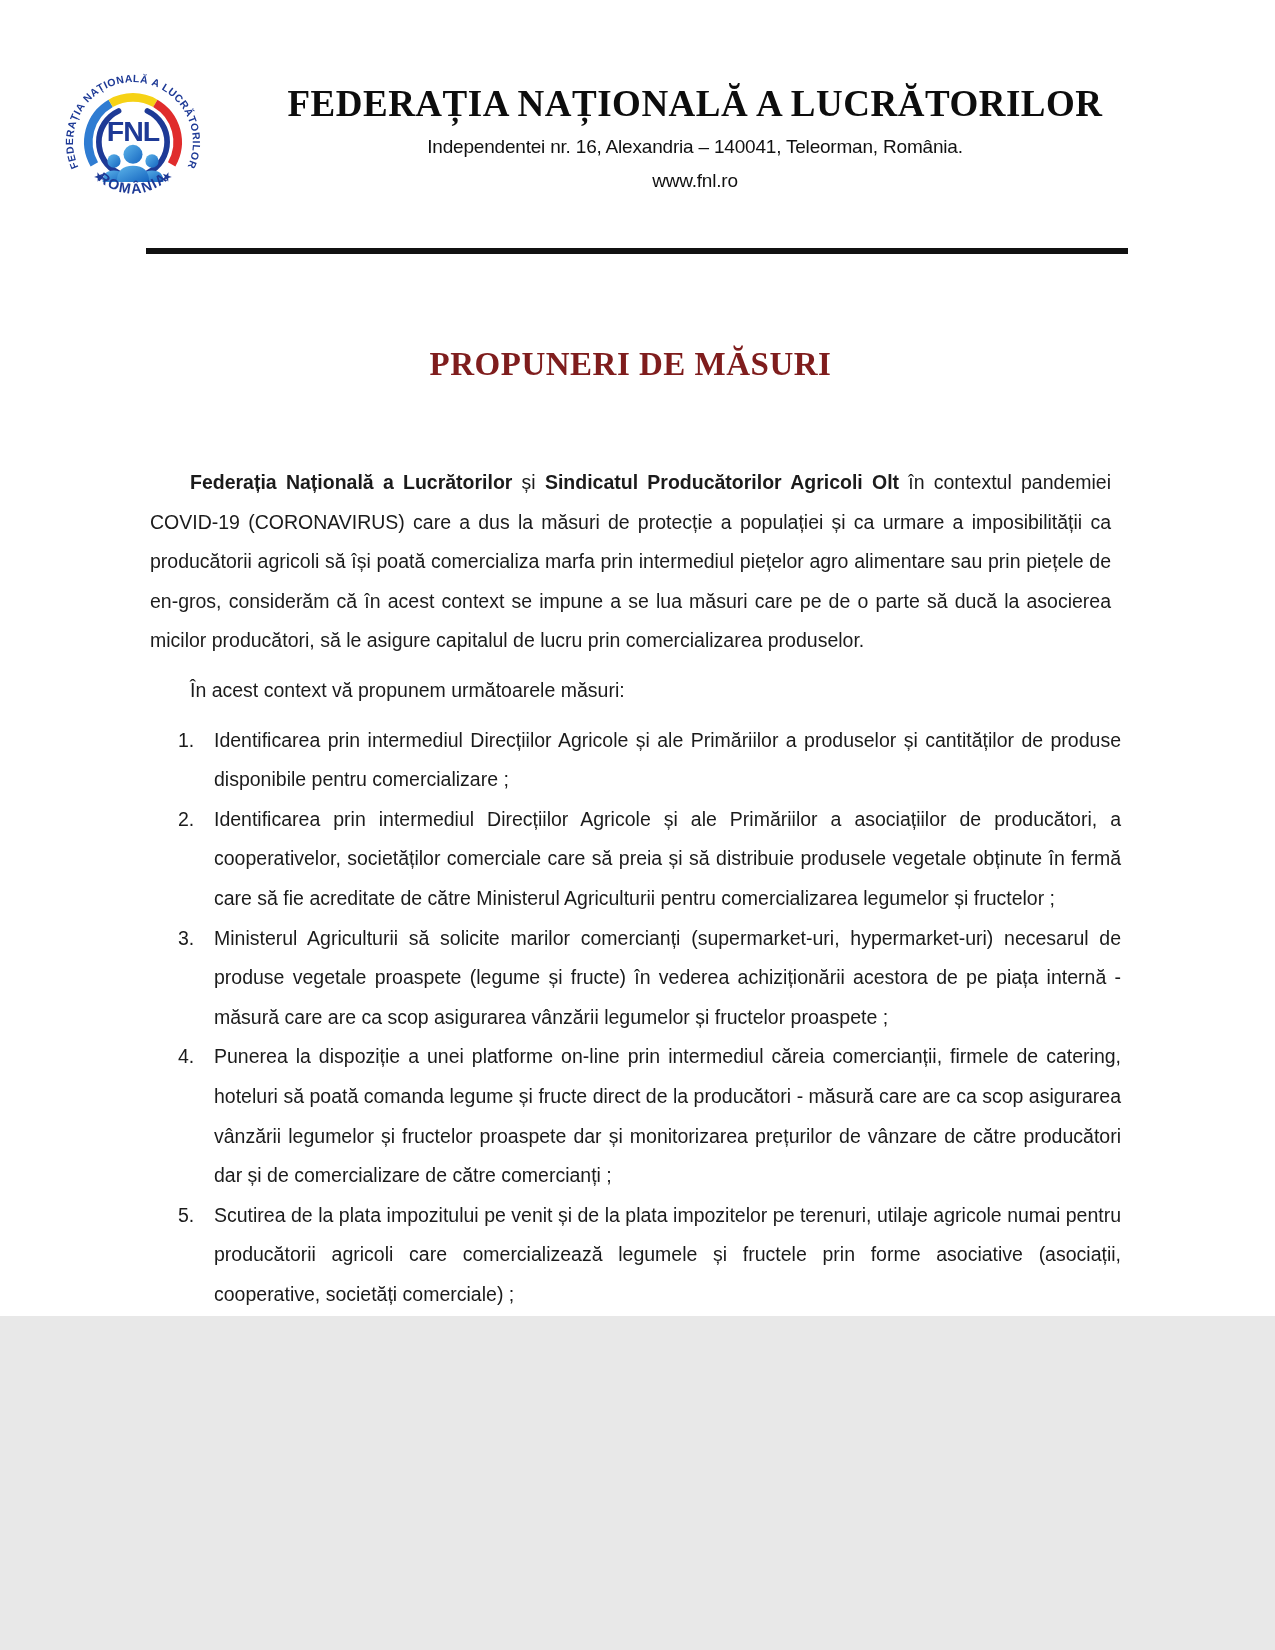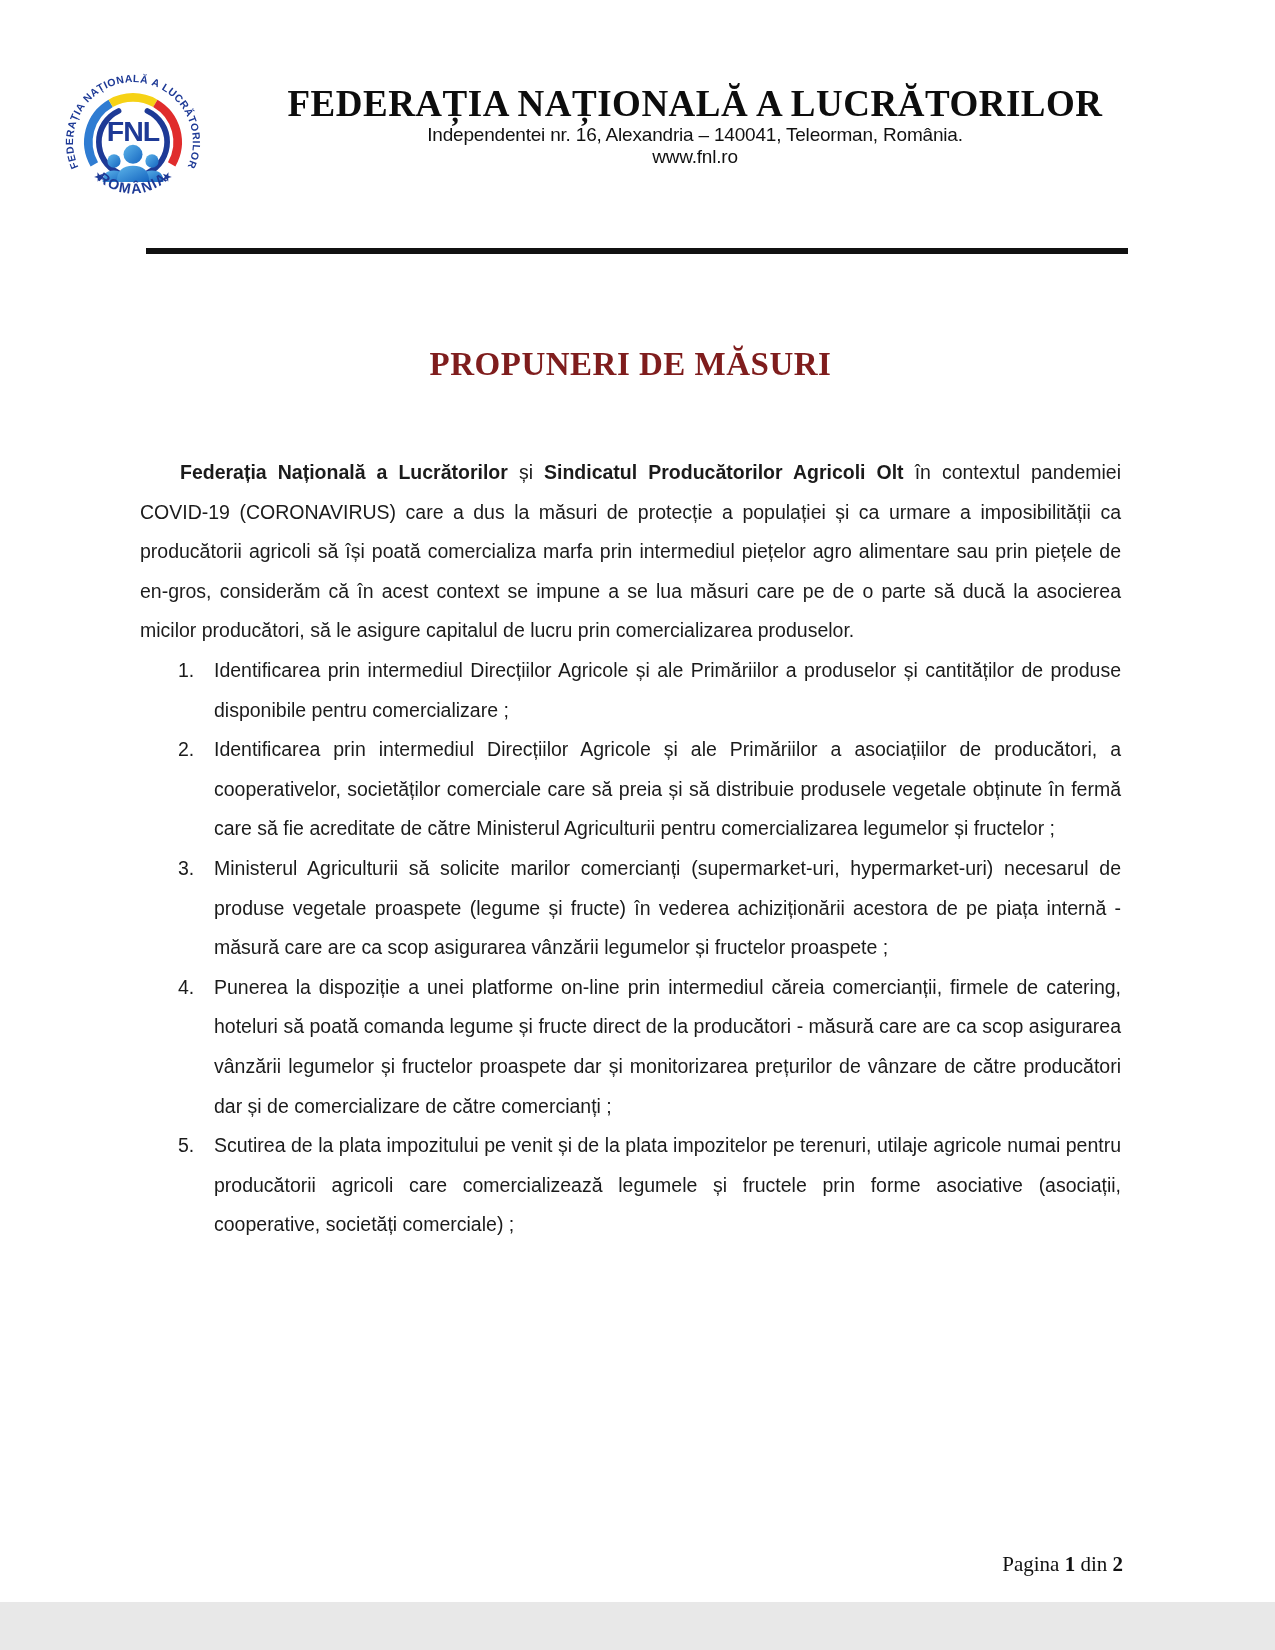--- a/index.html
+++ b/index.html
@@ -1,57 +1,57 @@
 <!DOCTYPE html>
 <html lang="ro"><head>
 <meta charset="utf-8">
 <style>
   html,body{margin:0;padding:0;background:#e8e8e8;}
   .page{
     position:relative;
-    width:1275px;height:1602px;
+    width:1275px;height:1316px;
     margin:0 auto;
     background:#ffffff;
     overflow:hidden;
     font-family:"Liberation Sans", sans-serif;
     color:#1b1b1b;
   }
 
   
   .logo{position:absolute;left:57px;top:66px;}
   .header-text{
     position:absolute;left:120px;top:84px;width:1150px;
     text-align:center;
   }
   .org-name{
     font-family:"Liberation Serif", serif;
     font-weight:bold;font-size:37px;line-height:40px;
     letter-spacing:.5px;color:#0d0d0d;white-space:nowrap;
   }
   .contact{
-    font-size:19px;line-height:22px;letter-spacing:-.2px;color:#111;
+    font-size:19px;line-height:22px;letter-spacing:-.2px;color:#111;margin-top:12px;
   }
   .contact a{color:#2b63c6;text-decoration:underline;}
   .rule{
     position:absolute;left:146px;top:248px;width:982px;height:6px;
     background:#111;
   }
 
   
   .doc-title{
     position:absolute;left:140px;top:346px;width:981px;
     text-align:center;
     font-family:"Liberation Serif", serif;
     font-weight:bold;font-size:33px;letter-spacing:.5px;color:#7f1d1d;
   }
   .body-col{
     position:absolute;left:140px;top:453px;width:981px;
     font-size:19.5px;line-height:39.6px;text-align:justify;
   }
-  .body-col p{margin:0;text-indent:40px;}
+  .body-col p{margin:10px;text-indent:40px;}
   .num-list{margin:0;padding:0;list-style:none;}
   .num-item{display:flex;padding-left:38px;margin:0;}
   .num-item .num{flex:0 0 36px;text-align:left;}
   .num-item .itext{flex:1;text-align:justify;}
   .b{font-weight:bold;}
 
   
   .footer{
     position:absolute;top:1552px;right:152px;
     font-family:"Liberation Serif", serif;
@@ -114,20 +114,21 @@
   </div>
 
   <div class="rule"></div>
 
   <div class="doc-title">PROPUNERI DE MĂSURI</div>
 
   <div class="body-col">
 
     <p><span class="b">Federația Națională a Lucrătorilor</span><span> și </span><span class="b">Sindicatul Producătorilor Agricoli Olt</span><span> în contextul pandemiei COVID-19 (CORONAVIRUS) care a dus la măsuri de protecție a populației și ca urmare a imposibilității ca producătorii agricoli să își poată comercializa marfa prin intermediul piețelor agro alimentare sau prin piețele de en-gros, considerăm că în acest context se impune a se lua măsuri care pe de o parte să ducă la asocierea micilor producători,  să le asigure capitalul de lucru prin comercializarea produselor.</span></p>
 
+    <p>În acest context vă propunem  următoarele  măsuri:</p>
 
     <div class="num-list">
       <div class="num-item">
         <span class="num">1.</span>
         <span class="itext">Identificarea prin intermediul Direcțiilor Agricole și ale Primăriilor a produselor și cantităților de produse disponibile pentru comercializare ;</span>
       </div>
       <div class="num-item">
         <span class="num">2.</span>
         <span class="itext">Identificarea prin intermediul Direcțiilor Agricole și ale Primăriilor a asociațiilor de producători, a cooperativelor, societăților comerciale care să preia și să distribuie produsele vegetale obținute în fermă care să fie acreditate de către Ministerul Agriculturii pentru comercializarea legumelor și fructelor ;</span>
       </div>

